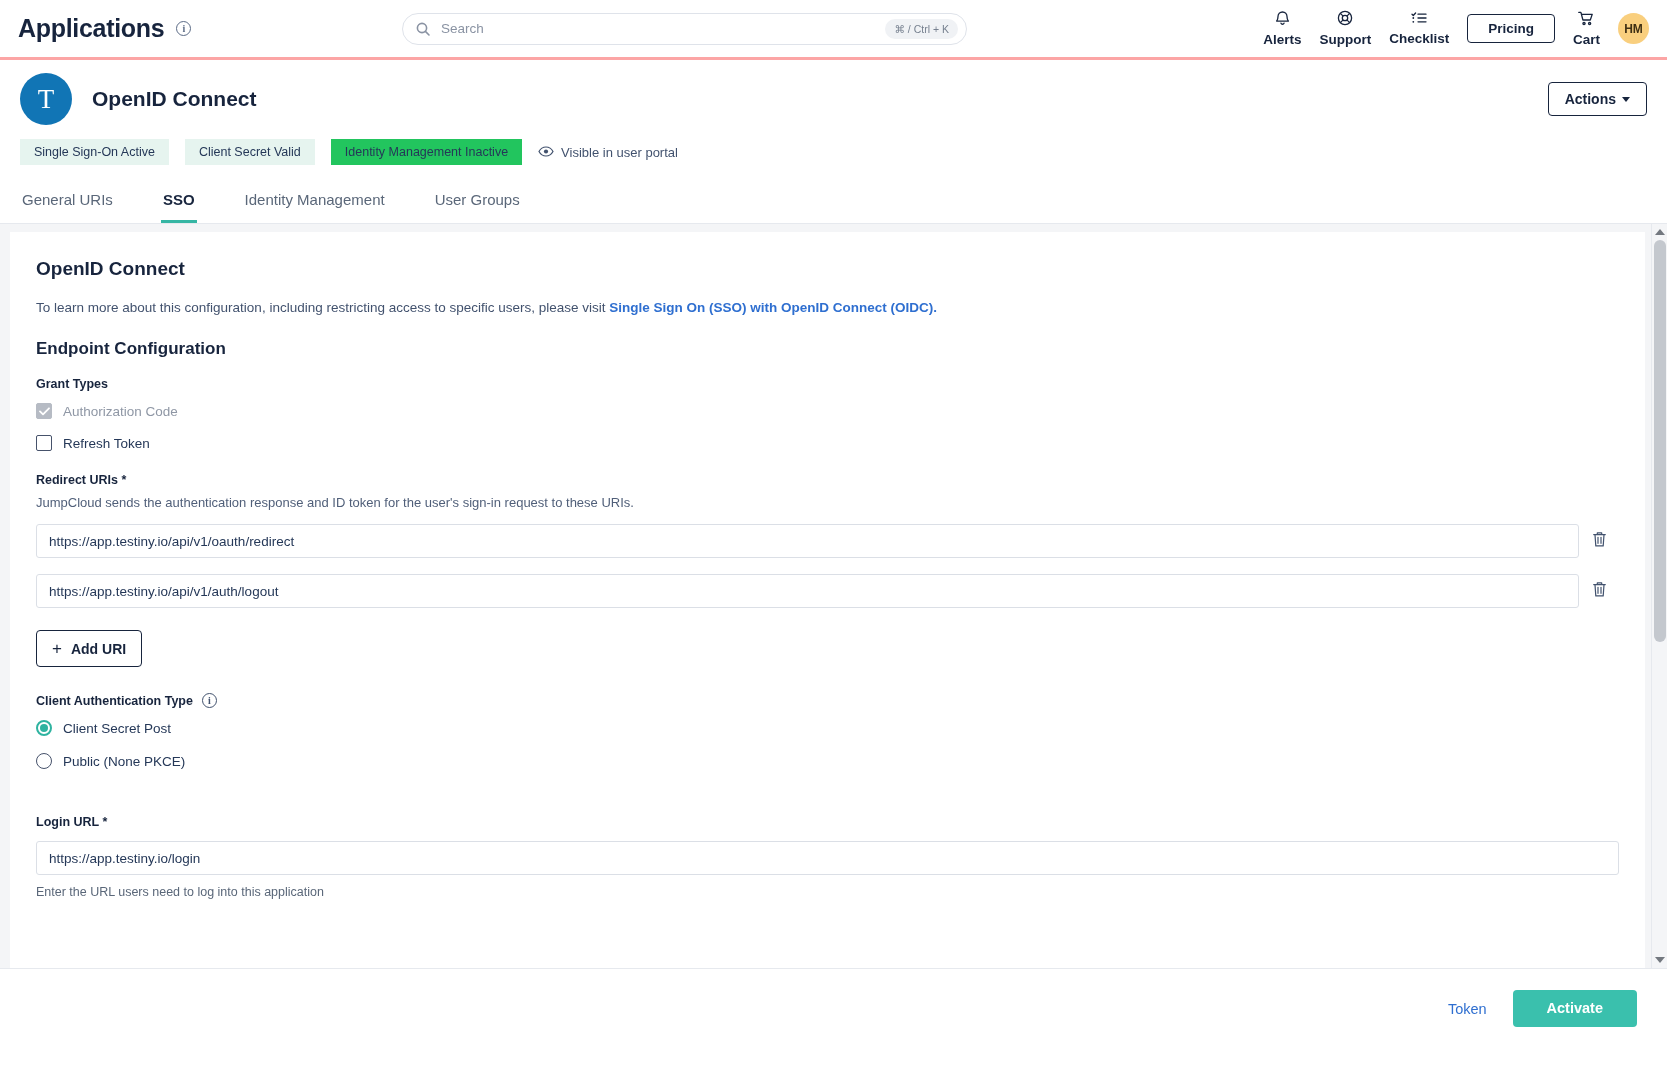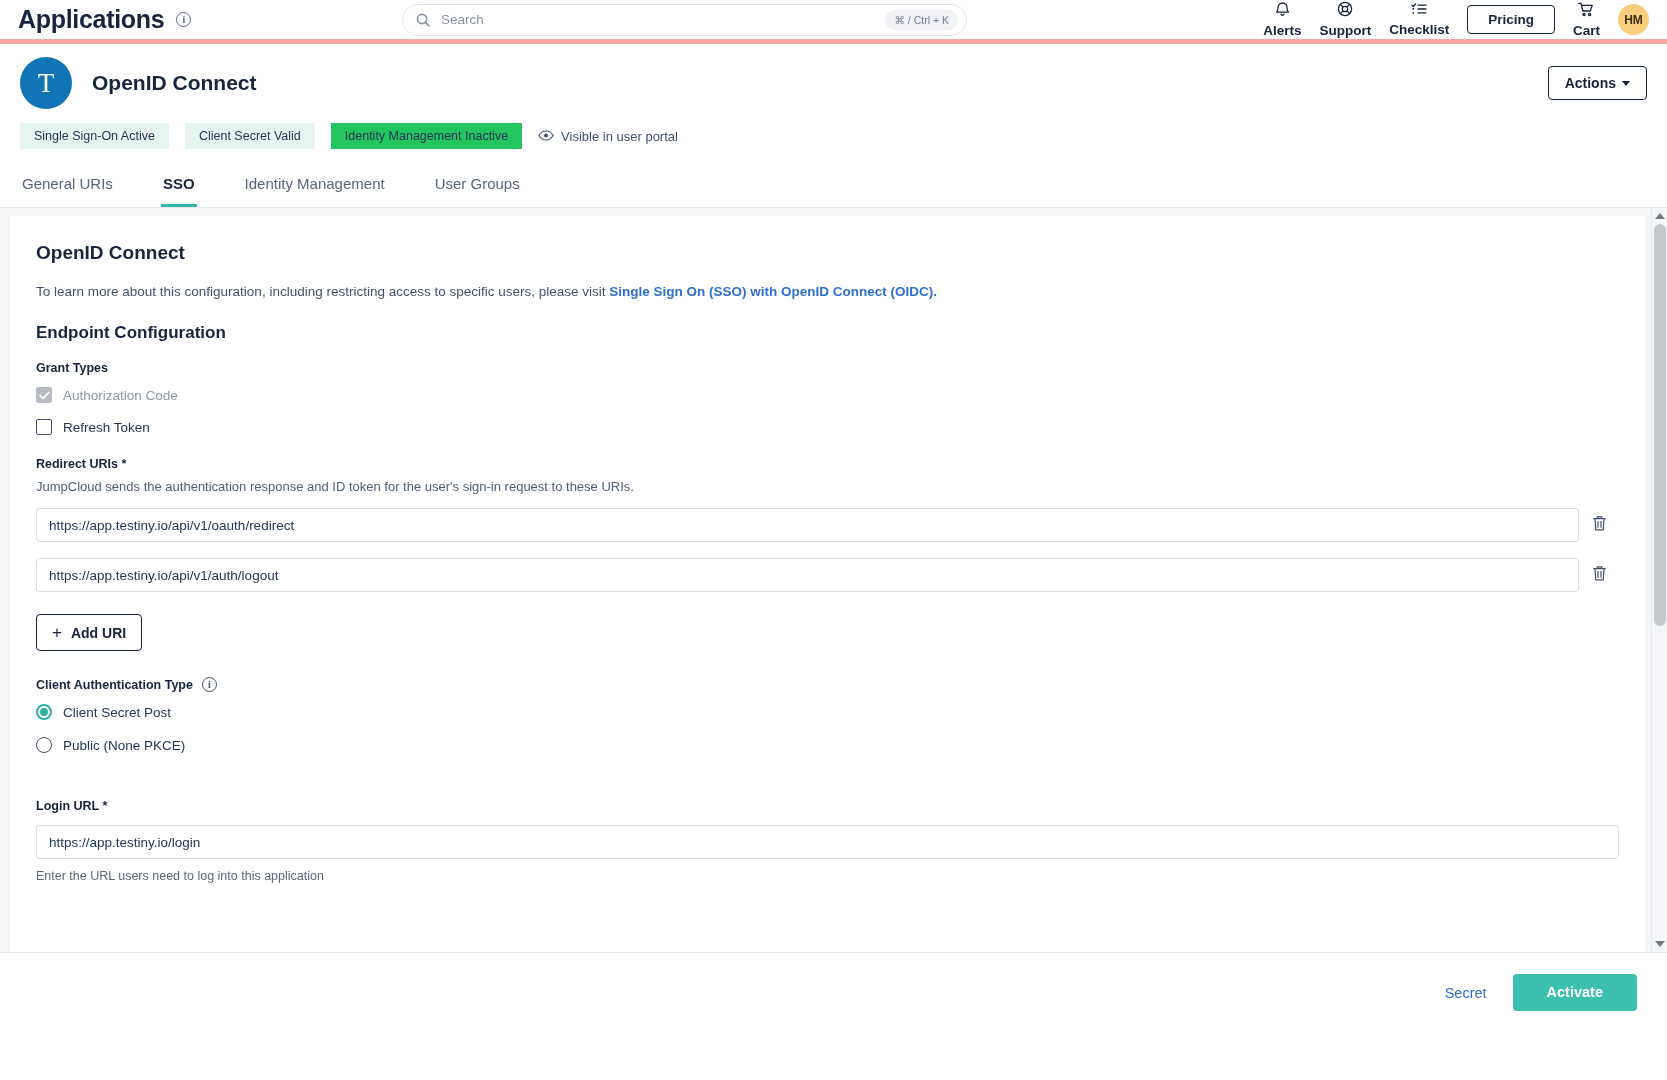--- a/index.html
+++ b/index.html
@@ -8,25 +8,25 @@
     width: 1667px; height: 1080px;
     overflow: hidden;
     background: #ffffff;
     font-family: "Liberation Sans", sans-serif;
     color: #1b2a4a;
     -webkit-font-smoothing: antialiased;
   }
 
   
   .topbar {
-    height: 44px;
+    height: 60px;
     display: flex;
     align-items: center;
     padding: 0 18px;
-    border-bottom: 5px solid #fca5a5;
+    border-bottom: 3px solid #fca5a5;
     background: #fff;
     position: relative;
   }
   .app-title {
     font-size: 25px;
     font-weight: bold;
     letter-spacing: -0.3px;
     color: #17243d;
   }
   .info-circle {
@@ -657,15 +657,15 @@
         <span class="tri-up"></span>
       </div>
     <div class="sb-thumb"></div>
     <div class="sb-arrow bottom">
         <span class="tri-down"></span>
       </div>
   </div>
 </div>
 
 <div class="footer">
-  <div class="cancel-btn">Secret</div>
+  <div class="cancel-btn">Token</div>
   <div class="activate-btn">Activate</div>
 </div>
 
 </body></html>

